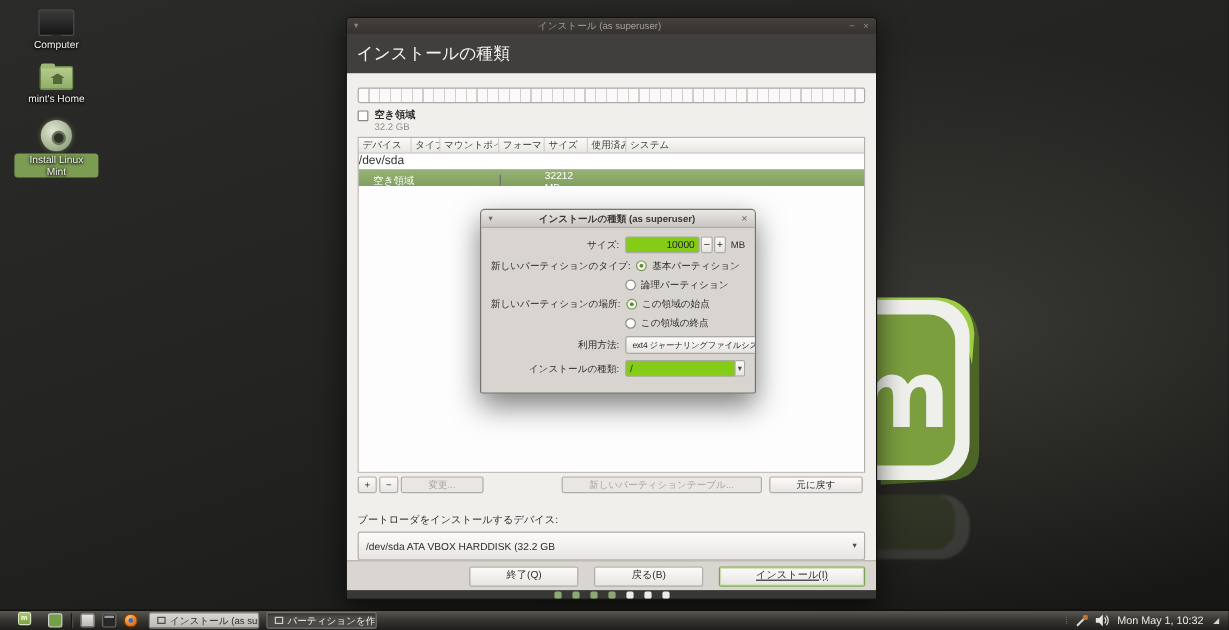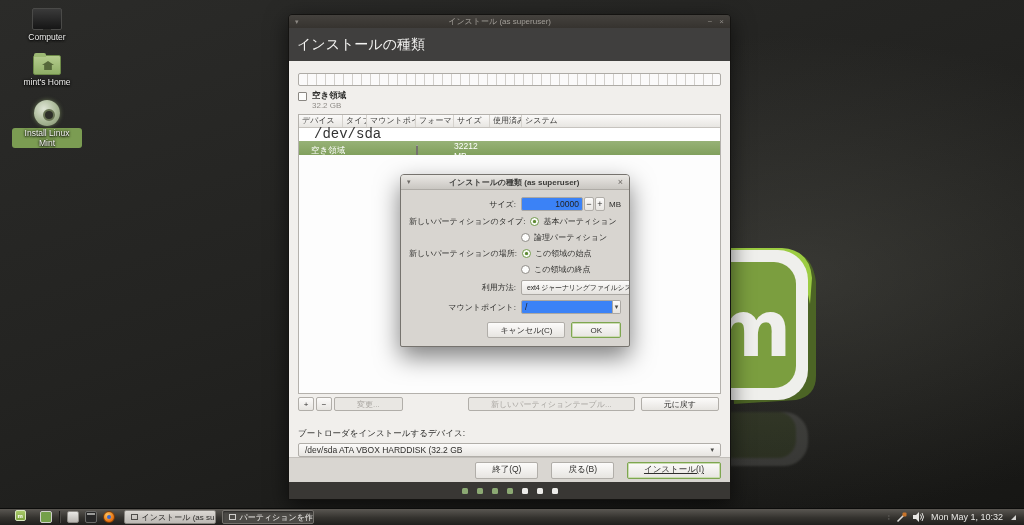--- a/index.html
+++ b/index.html
@@ -45,62 +45,62 @@
   .legend { display:flex; gap:5px; margin-top:5px; align-items:flex-start; }
   .legend-swatch { width:9px; height:9px; margin-top:1px; background:#fdfdfc; border:1px solid #8a8782; border-radius:1px; }
   .legend-label { font-size:8.5px; font-weight:bold; color:#2d2d2b; line-height:9px; }
   .legend-size { font-size:8px; color:#8f8c87; line-height:9px; margin-top:1px; }
 
   .ptable { margin-top:4px; border:1px solid #b4b1ac; background:#fff; height:280px; display:flex; flex-direction:column; font-size:8px; }
   .thead { display:grid; grid-template-columns:44px 24px 49px 38px 36px 32px 1fr; height:13px; flex:0 0 13px;
     background:linear-gradient(#fbfaf9,#e8e6e2); border-bottom:1px solid #c6c3be; }
   .thead span { padding-left:3px; line-height:12px; color:#3c3c3a; border-right:1px solid #d5d2cd; overflow:hidden; white-space:nowrap; }
   .thead span:last-child { border-right:none; }
-  .trow-dev { height:13px; flex:0 0 13px; line-height:13px; padding-left:15px; color:#333; font-size:14px;font-family:Liberation Mono, monospace; }
+  .trow-dev { height:13px; flex:0 0 13px; line-height:13px; padding-left:0; color:#333; font-size:10px; }
   .trow-free { height:14px; flex:0 0 14px; display:grid; grid-template-columns:44px 24px 49px 38px 36px 32px 1fr;
     background:linear-gradient(#97b277,#81a05d); color:#fff; align-items:center; font-size:8.5px; }
   .trow-free .c1 { padding-left:12px; white-space:nowrap; }
   .cbx { width:8px; height:8px; background:#f6f6f4; border:1px solid #75726d; border-radius:1px; margin:0 auto; }
   .tbody-empty { flex:1; background:#fdfdfd; }
 
   .btn { display:inline-flex; align-items:center; justify-content:center; height:14px; padding:0 22px;
     background:linear-gradient(#fcfbfa,#e7e5e1); border:1px solid #b1aea9; border-radius:2px;
     font-size:8px; color:#2f2e2c; cursor:pointer; white-space:nowrap; }
   .btn.disabled { color:#a8a5a0; background:#e9e7e3; }
   .ptoolbar { margin-top:3px; display:flex; align-items:center; }
   .ptoolbar .btn { margin-right:2px; }
   .ptoolbar .sq { width:16px; padding:0; }
   .ptoolbar .spacer { flex:1; }
   .bootlabel { margin-top:17px; font-size:8.5px; color:#2d2d2b; }
-  .bootcombo { margin-top:3px; height:14px; border:1px solid #b1aea9; border-radius:2px;
+  .bootcombo { margin-top:3px; height:24px; border:1px solid #b1aea9; border-radius:2px;
     background:linear-gradient(#fcfbfa,#e7e5e1); display:flex; align-items:center; padding:0 6px;
     font-size:8.5px; color:#2f2e2c; cursor:pointer; }
   .bootcombo .spacer { flex:1; }
   .arrow { font-size:7px; color:#4a4a48; }
 
   .wfooter { flex:0 0 25px; background:#d9d6d1; display:flex; align-items:center; justify-content:flex-end; gap:13px; padding-right:9px; border-top:1px solid #c2bfba; }
-  .wfooter .btn { height:17px; padding:0 16px; font-size:8.5px; }
+  .wfooter .btn { height:17px; padding:0 30px; font-size:8.5px; }
   .wfooter .btn.suggested { border-color:#7ea650; box-shadow:inset 0 0 0 1px #c9dcaf;text-decoration:underline; }
   .slideshow { flex:1; background:#393734; display:flex; align-items:center; justify-content:center; }
   .dots { display:flex; gap:9px; }
   .dot { width:6px; height:6px; border-radius:1.5px; }
   .dot.done { background:#8ca973; }
   .dot.todo { background:#edece9; }
 
   
   .dialog { position:absolute; left:400px; top:174px; width:230px; z-index:20; background:#d8d5d0;
     border:1px solid #76736e; border-radius:4px 4px 2px 2px; box-shadow:0 10px 24px rgba(0,0,0,.5); overflow:hidden; }
   .dlg-titlebar { height:15px; background:linear-gradient(#eae8e4,#c9c6c1); border-bottom:1px solid #aeaba6; display:flex; align-items:center; padding:0 6px; }
   .dlg-menu { color:#6d6a65; font-size:7px; }
   .dlg-title { flex:1; text-align:center; font-size:8px; font-weight:bold; color:#3a3a38; }
   .dlg-close { color:#6d6a65; font-size:9px; line-height:9px; }
   .dlg-body { padding:7px 8px 8px; }
   .drow { display:flex; align-items:center; margin-bottom:5px; }
   .dlab { flex:0 0 112px; text-align:right; padding-right:5px; font-size:8px; color:#2c2c2a; white-space:nowrap; }
-  .entry { height:14px; background:#3b82f6; border:1px solid #aba8a3; border-radius:2px; font-size:8.5px; color:#222; padding:0 3px; font-family:inherit; }
+  .entry { height:14px; background:#84cc16; border:1px solid #aba8a3; border-radius:2px; font-size:8.5px; color:#222; padding:0 3px; font-family:inherit; }
   .entry.size { width:62px; text-align:right; }
   .spin { width:14px; height:14px; padding:0; font-size:9px; margin-left:1px; }
   .unit { font-size:8px; color:#2c2c2a; margin-left:4px; }
   .radio { width:9px; height:9px; border-radius:50%; background:#fdfdfc; border:1px solid #8e8b86; margin-right:4px; position:relative; flex:0 0 9px; }
   .radio.selected { border-color:#71984a; }
   .radio.selected:after { content:""; position:absolute; left:2px; top:2px; width:3px; height:3px; border-radius:50%; background:#5d8a33; box-shadow:0 0 1px #5d8a33; }
   .rlabel { font-size:8px; color:#2c2c2a; white-space:nowrap; }
   .dropdown { height:15px; display:flex; align-items:center; gap:4px; padding:0 5px;
     background:linear-gradient(#fcfbfa,#e5e3df); border:1px solid #aba8a3; border-radius:2px; cursor:pointer; }
   .dropdown .val { font-size:7px; color:#2c2c2a; white-space:nowrap; letter-spacing:-.2px; }
@@ -292,31 +292,27 @@
 
       <div class="drow">
         <span class="dlab">利用方法:</span>
         <span class="dropdown">
           <span class="val">ext4 ジャーナリングファイルシステム</span>
 
         </span>
       </div>
 
       <div class="drow">
-        <span class="dlab">マウントポイント:</span>
+        <span class="dlab">インストールの種類:</span>
         <input class="entry mount" value="/" style="">
         <span class="combo-btn">
           <span class="arrow">▾</span>
         </span>
       </div>
 
-      <div class="dbtns">
-        <button class="btn">キャンセル(C)</button>
-        <button class="btn ok">OK</button>
-      </div>
     </div>
   </div>
 
   <div class="taskbar">
     <div class="menu-btn">
       <span class="mint-mini">m</span>
       <span class="menu-txt">Menu</span>
     </div>
     <span class="tb-ico ico-desk"></span>
     <span class="tb-sep"></span>

